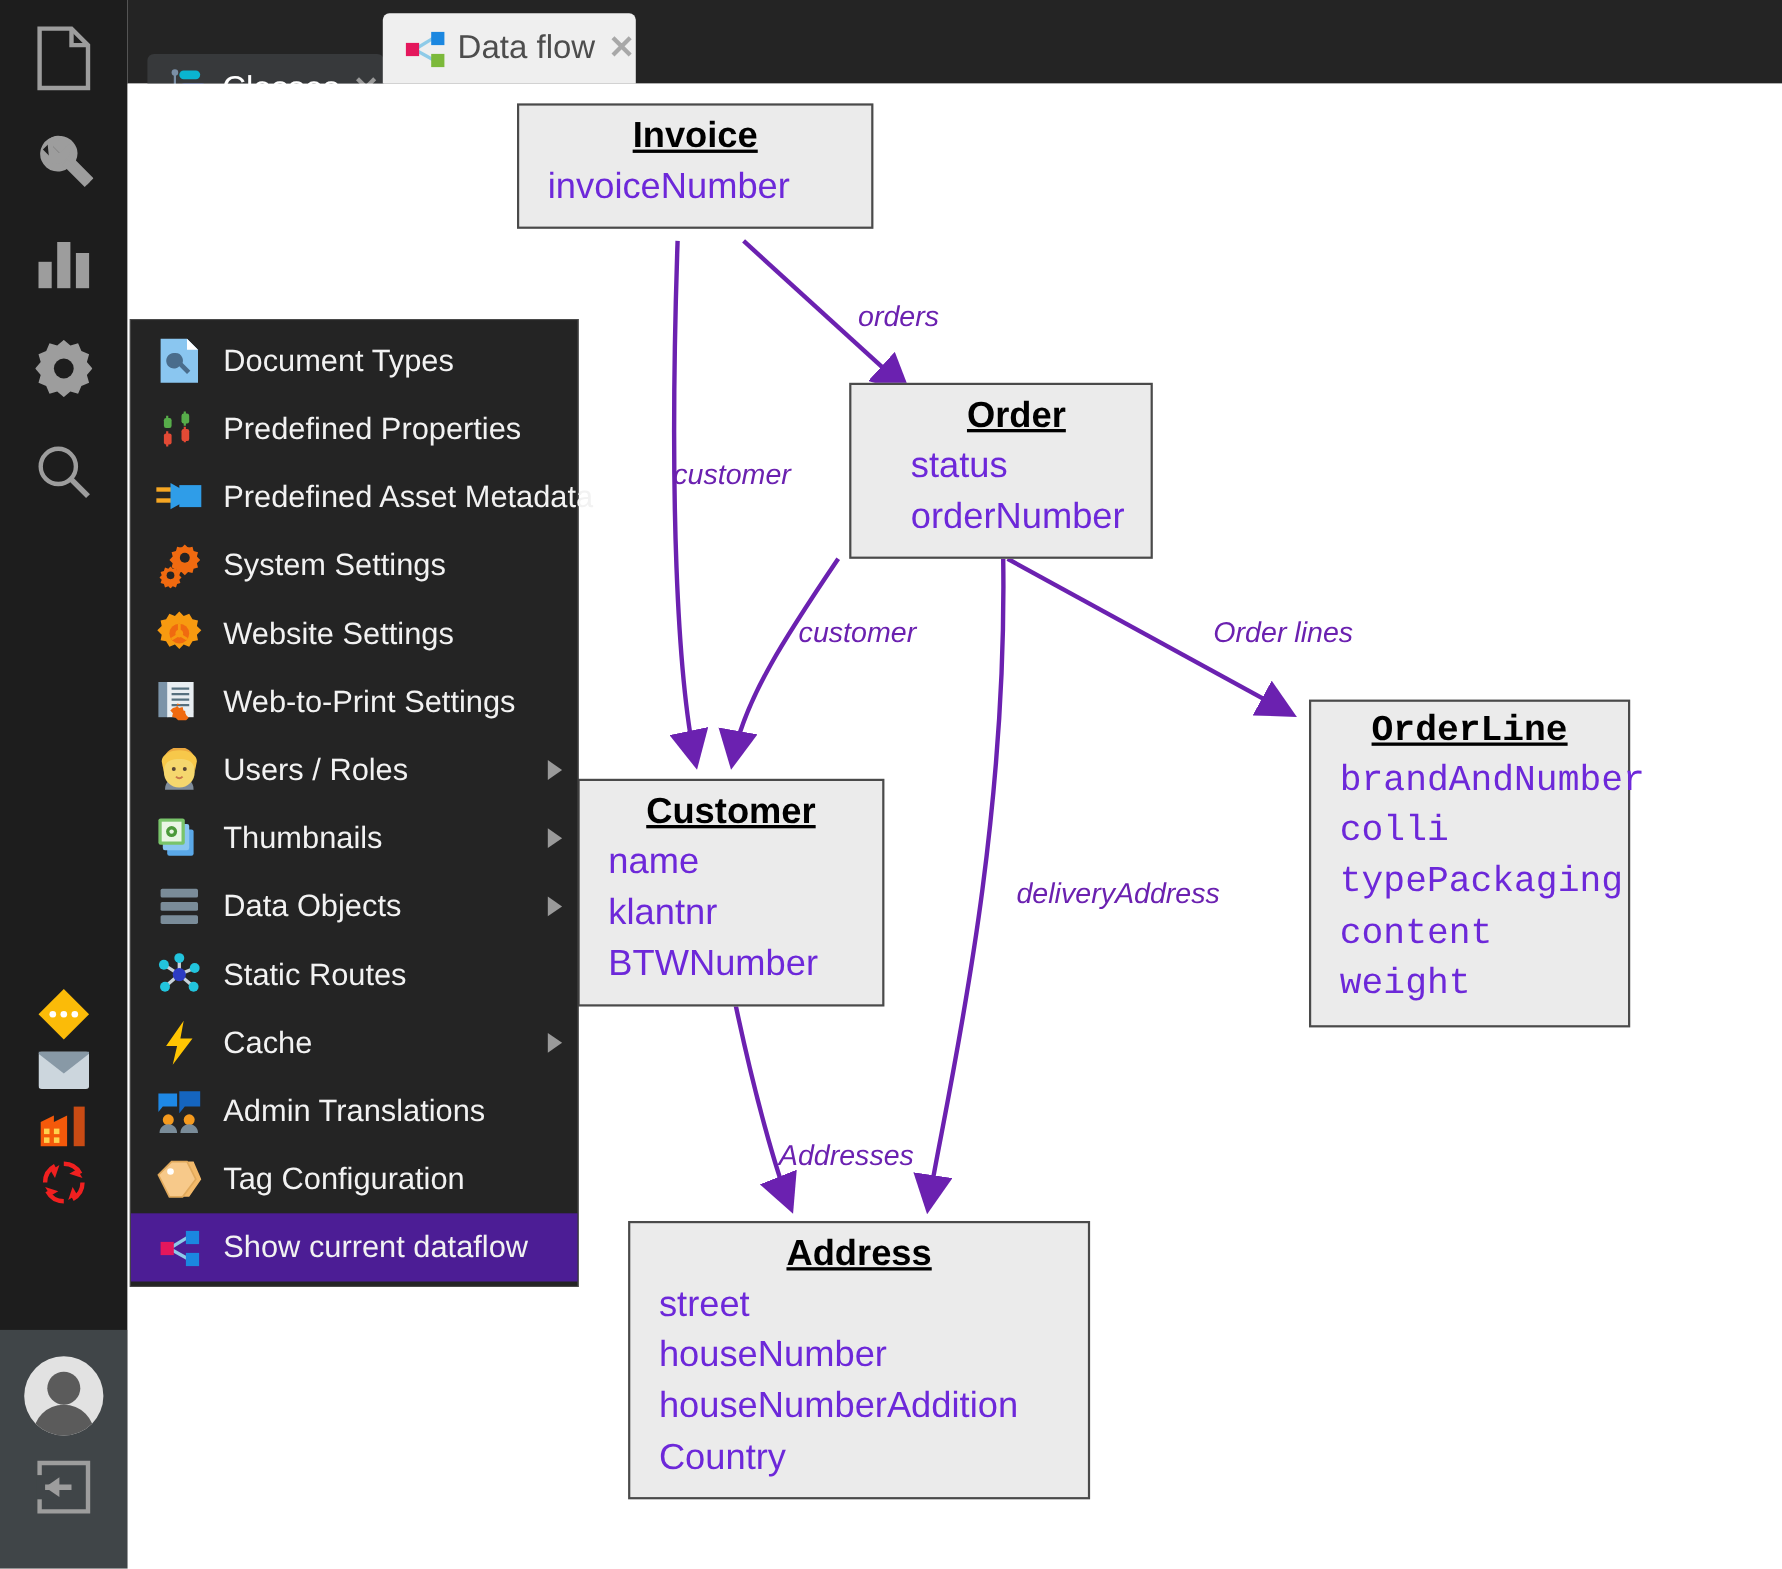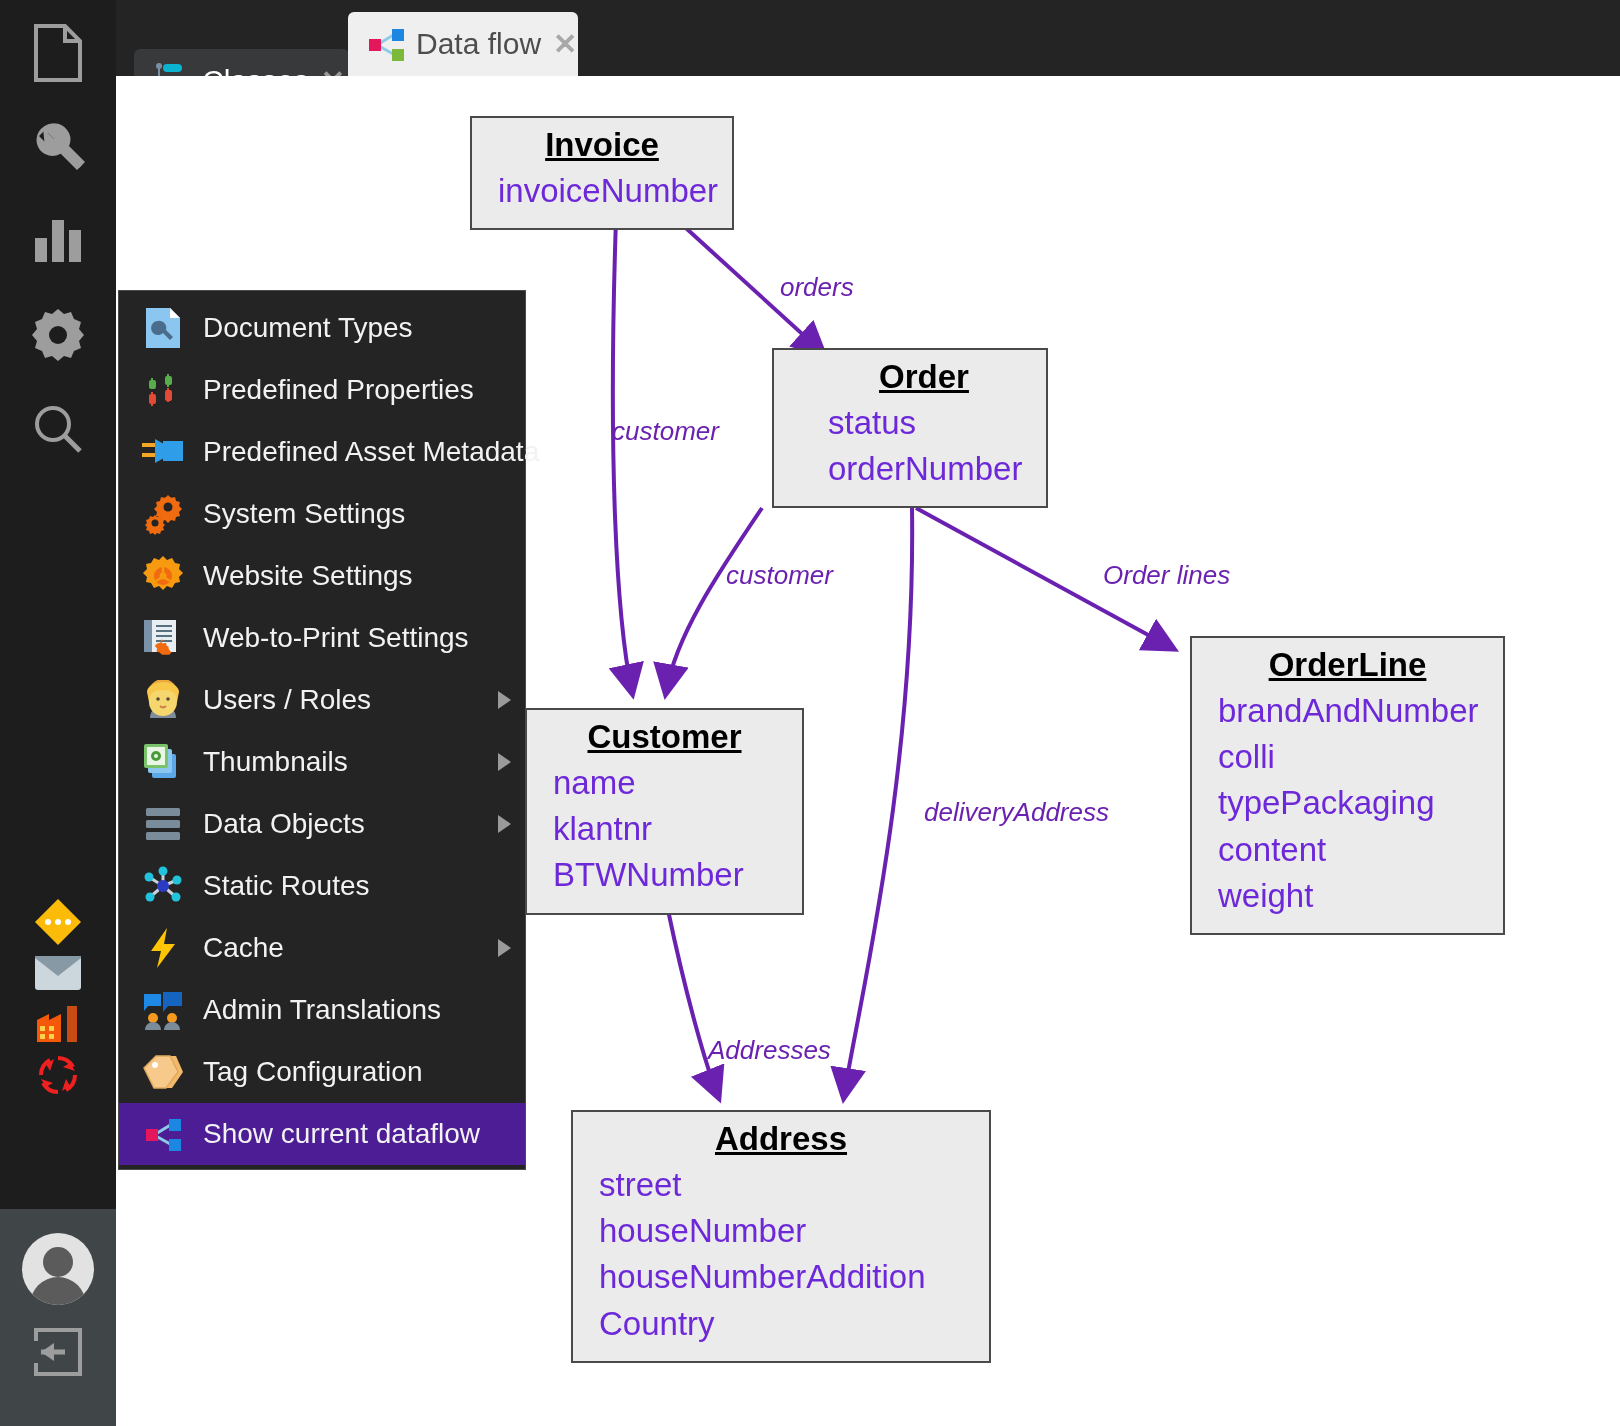--- a/index.html
+++ b/index.html
@@ -299,21 +299,21 @@
       <g fill="#6b21b0" font-family="Liberation Sans, sans-serif" font-size="26" font-style="italic">
         <text x="664" y="220">orders</text>
         <text x="496" y="364">customer</text>
         <text x="610" y="508">customer</text>
         <text x="987" y="508">Order lines</text>
         <text x="808" y="745">deliveryAddress</text>
         <text x="592" y="983">Addresses</text>
       </g>
     </svg>
 
-    <div class="node" style="left:354px; top:40px; width:264px;">
+    <div class="node" style="left:354px; top:18px; width:324px;">
       <div class="node-title">Invoice</div>
       <div class="node-attrs">
         <div class="node-attr">invoiceNumber</div>
       </div>
     </div>
 
     <div class="node" style="left:656px; top:272px; width:276px;padding-left:44px;">
       <div class="node-title">Order</div>
       <div class="node-attrs">
         <div class="node-attr">status</div>
@@ -323,21 +323,21 @@
 
     <div class="node" style="left:409px; top:632px; width:279px;">
       <div class="node-title">Customer</div>
       <div class="node-attrs">
         <div class="node-attr">name</div>
         <div class="node-attr">klantnr</div>
         <div class="node-attr">BTWNumber</div>
       </div>
     </div>
 
-    <div class="node" style="left:1074px; top:560px; width:315px;">
+    <div class="node" style="left:1074px; top:560px; width:292px;font-family:Liberation Mono, monospace;">
       <div class="node-title">OrderLine</div>
       <div class="node-attrs">
         <div class="node-attr">brandAndNumber</div>
         <div class="node-attr">colli</div>
         <div class="node-attr">typePackaging</div>
         <div class="node-attr">content</div>
         <div class="node-attr">weight</div>
       </div>
     </div>
 

